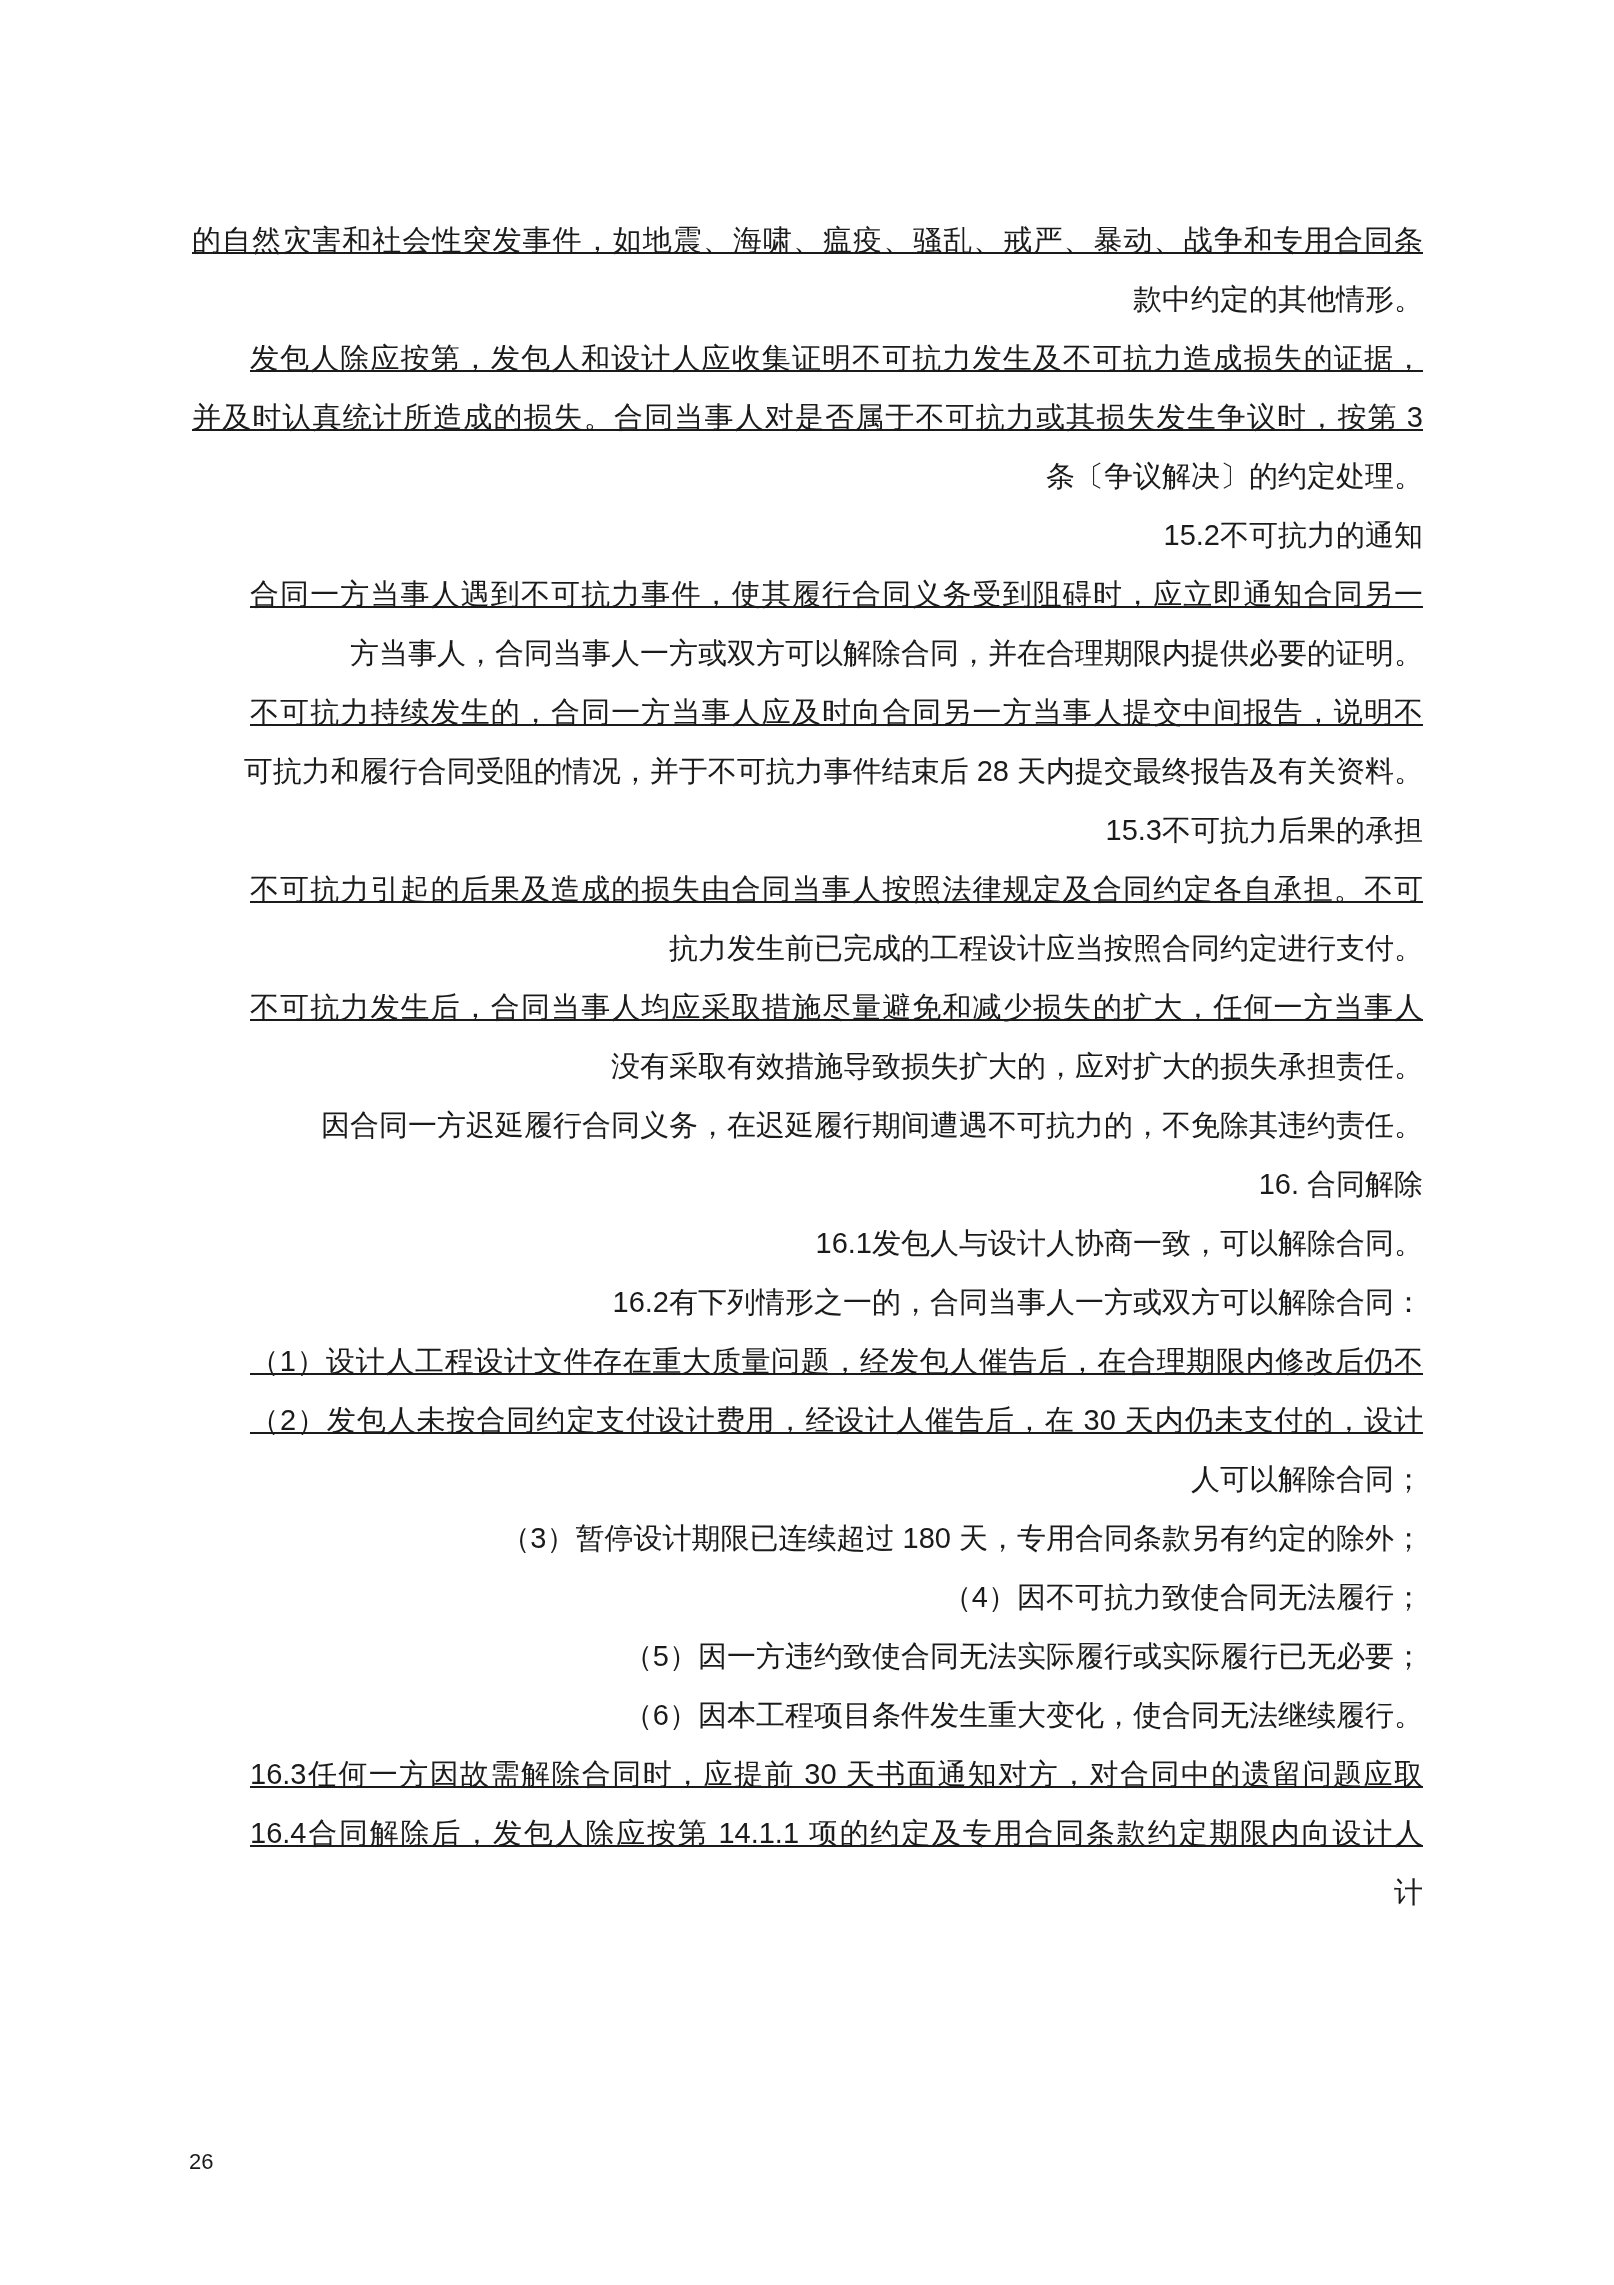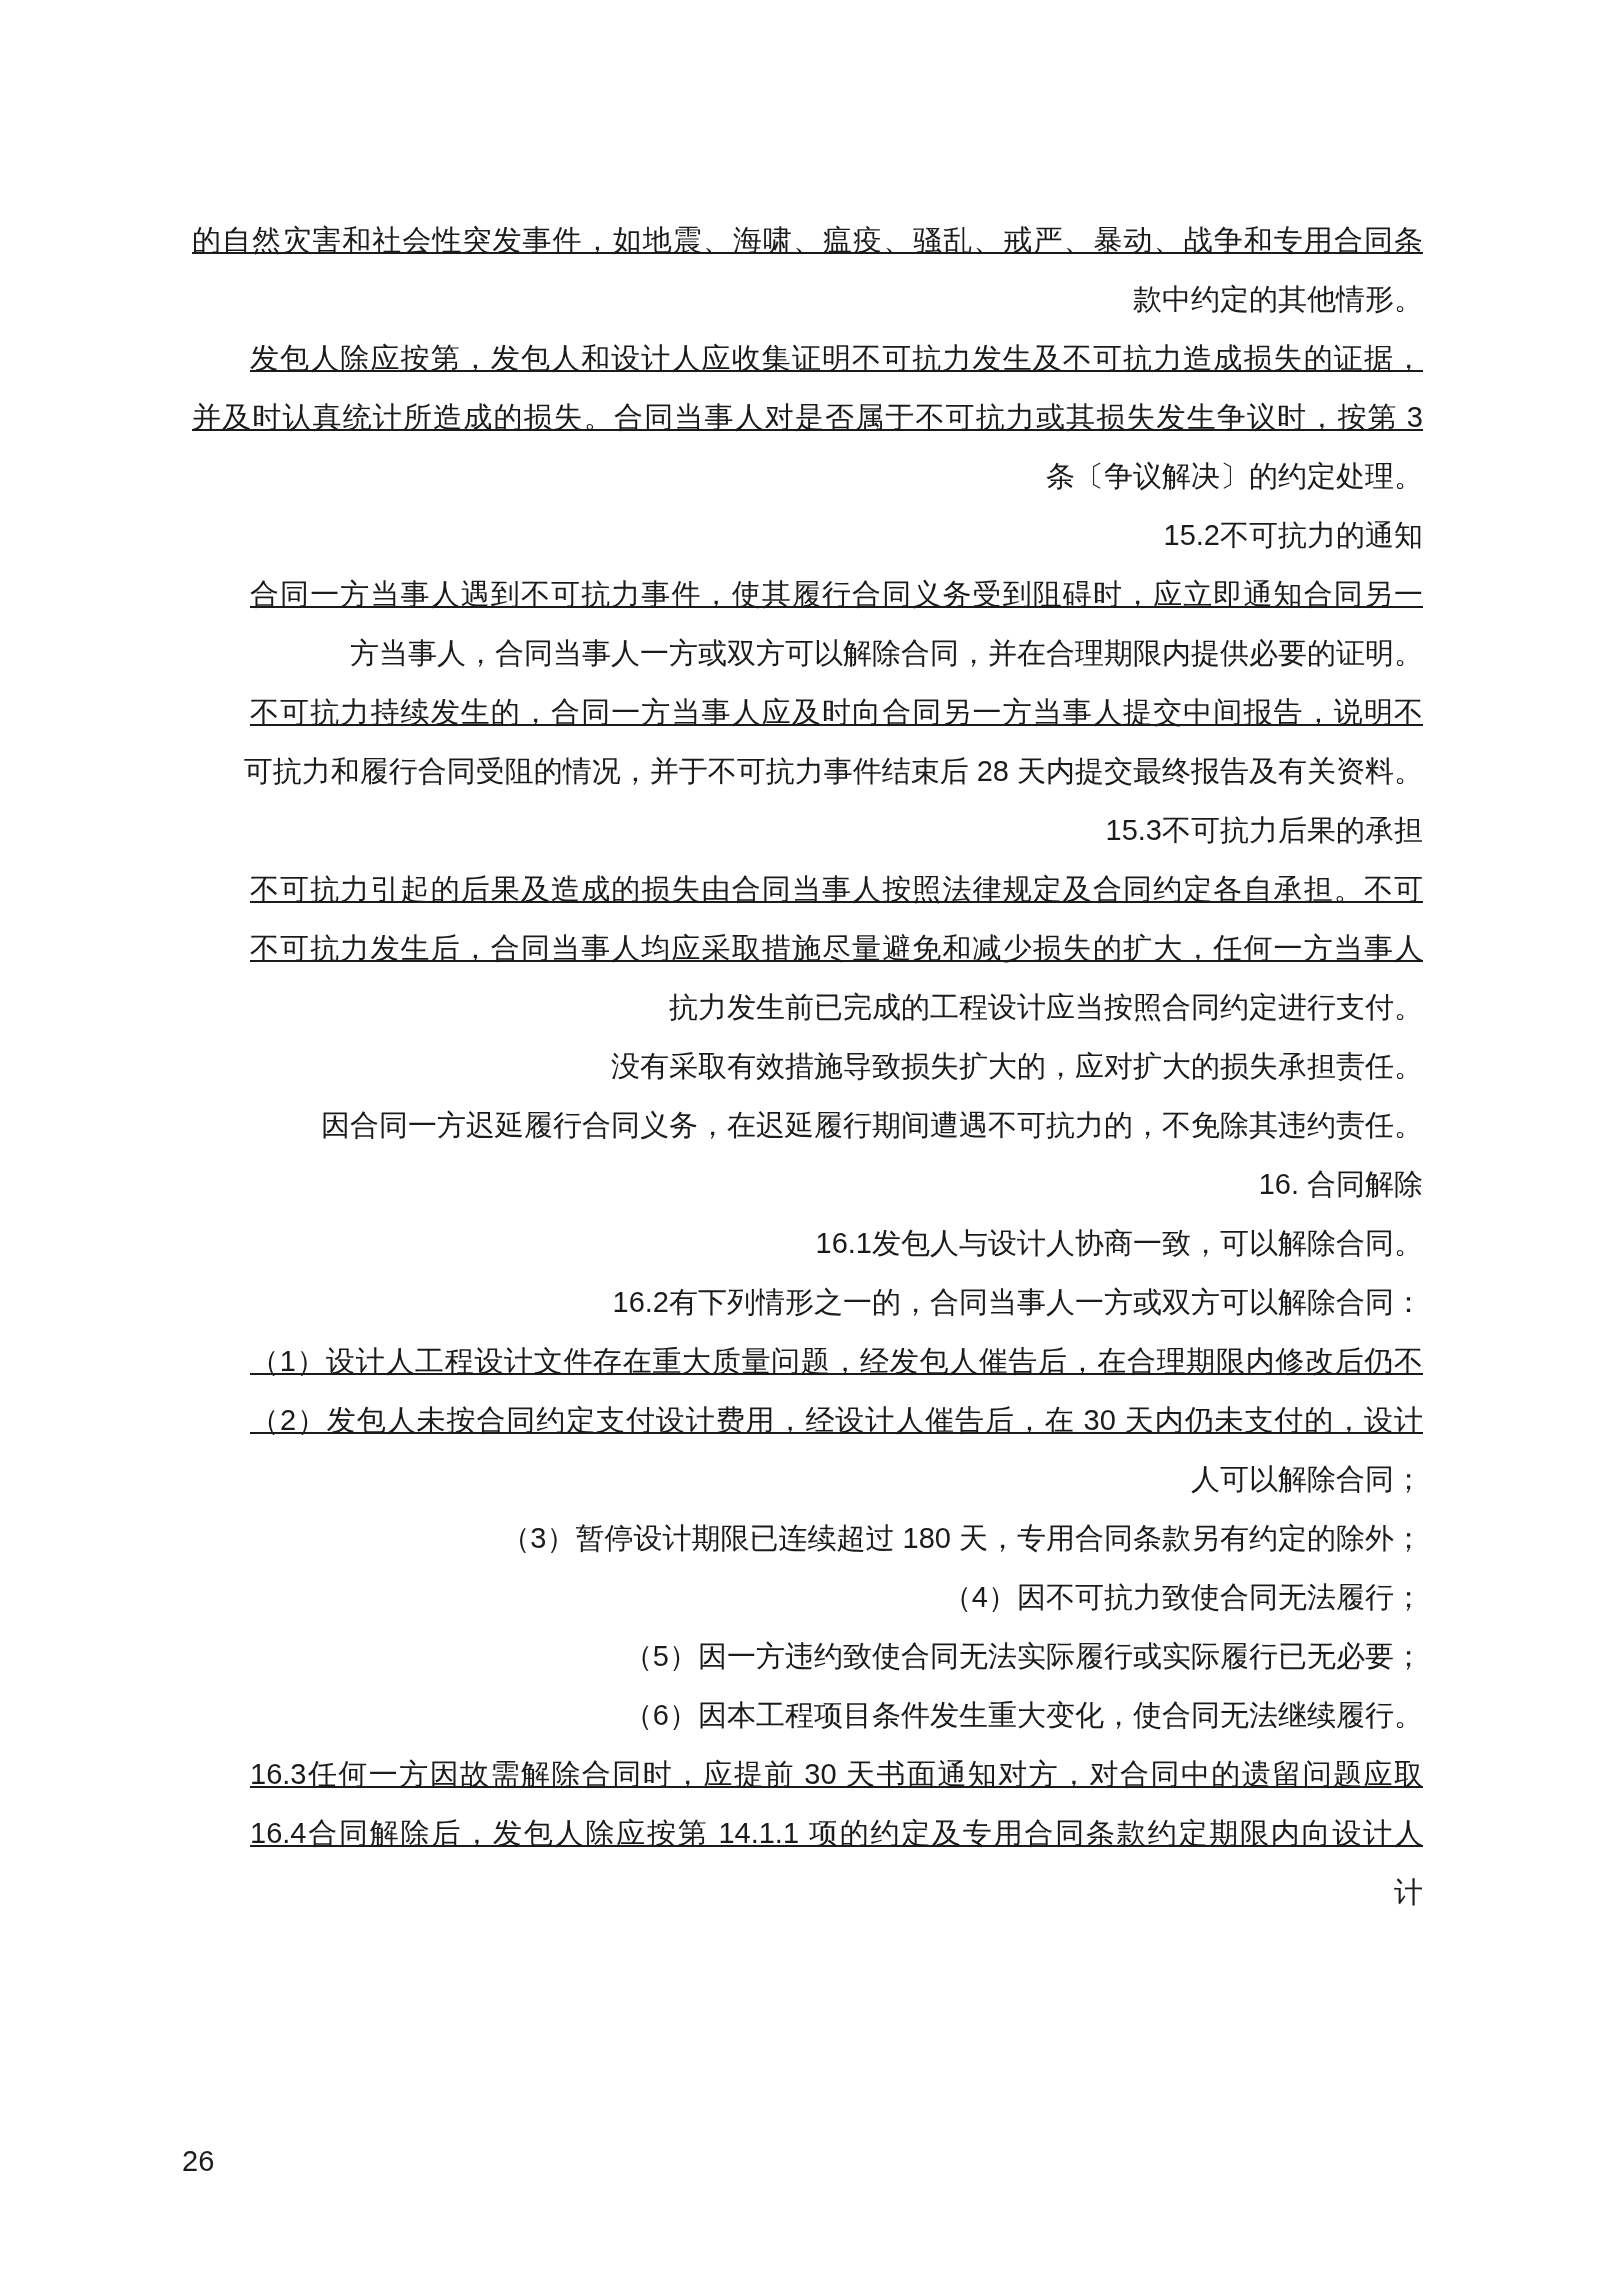--- a/index.html
+++ b/index.html
@@ -26,45 +26,45 @@
     text-align: right;
   }
   .line.ind { text-indent: 2em; }
   .line.fill {
     text-align: justify;
     text-align-last: justify;
     text-decoration: underline;
   }
   .page-footer {
     position: absolute;
-    left: 182px;
+    left: 189px;
     top: 2132px;
-    font-size: 29px;
+    font-size: 22px;
     line-height: 59px;
     text-align: right;
   }
 </style>
 </head>
 <body>
 
 <div class="doc-body">
     <div class="line fill">的自然灾害和社会性突发事件，如地震、海啸、瘟疫、骚乱、戒严、暴动、战争和专用合同条</div>
     <div class="line">款中约定的其他情形。</div>
     <div class="line ind fill">发包人除应按第，发包人和设计人应收集证明不可抗力发生及不可抗力造成损失的证据，</div>
     <div class="line fill">并及时认真统计所造成的损失。合同当事人对是否属于不可抗力或其损失发生争议时，按第 3</div>
     <div class="line">条〔争议解决〕的约定处理。</div>
     <div class="line ind">15.2不可抗力的通知</div>
     <div class="line ind fill">合同一方当事人遇到不可抗力事件，使其履行合同义务受到阻碍时，应立即通知合同另一</div>
     <div class="line">方当事人，合同当事人一方或双方可以解除合同，并在合理期限内提供必要的证明。</div>
     <div class="line ind fill">不可抗力持续发生的，合同一方当事人应及时向合同另一方当事人提交中间报告，说明不</div>
     <div class="line">可抗力和履行合同受阻的情况，并于不可抗力事件结束后 28 天内提交最终报告及有关资料。</div>
     <div class="line ind">15.3不可抗力后果的承担</div>
     <div class="line ind fill">不可抗力引起的后果及造成的损失由合同当事人按照法律规定及合同约定各自承担。不可</div>
+    <div class="line">抗力发生前已完成的工程设计应当按照合同约定进行支付。</div>
     <div class="line ind fill">不可抗力发生后，合同当事人均应采取措施尽量避免和减少损失的扩大，任何一方当事人</div>
-    <div class="line">抗力发生前已完成的工程设计应当按照合同约定进行支付。</div>
     <div class="line">没有采取有效措施导致损失扩大的，应对扩大的损失承担责任。</div>
     <div class="line ind">因合同一方迟延履行合同义务，在迟延履行期间遭遇不可抗力的，不免除其违约责任。</div>
     <div class="line">16. 合同解除</div>
     <div class="line ind">16.1发包人与设计人协商一致，可以解除合同。</div>
     <div class="line ind">16.2有下列情形之一的，合同当事人一方或双方可以解除合同：</div>
     <div class="line ind fill">（1）设计人工程设计文件存在重大质量问题，经发包人催告后，在合理期限内修改后仍不</div>
     <div class="line ind fill">（2）发包人未按合同约定支付设计费用，经设计人催告后，在 30 天内仍未支付的，设计</div>
     <div class="line">人可以解除合同；</div>
     <div class="line ind">（3）暂停设计期限已连续超过 180 天，专用合同条款另有约定的除外；</div>
     <div class="line ind">（4）因不可抗力致使合同无法履行；</div>

